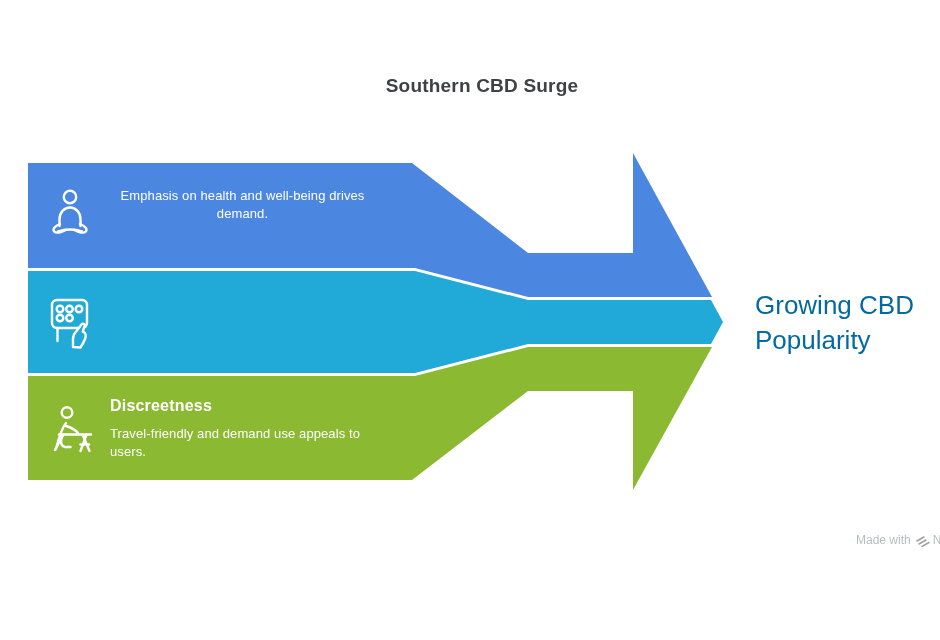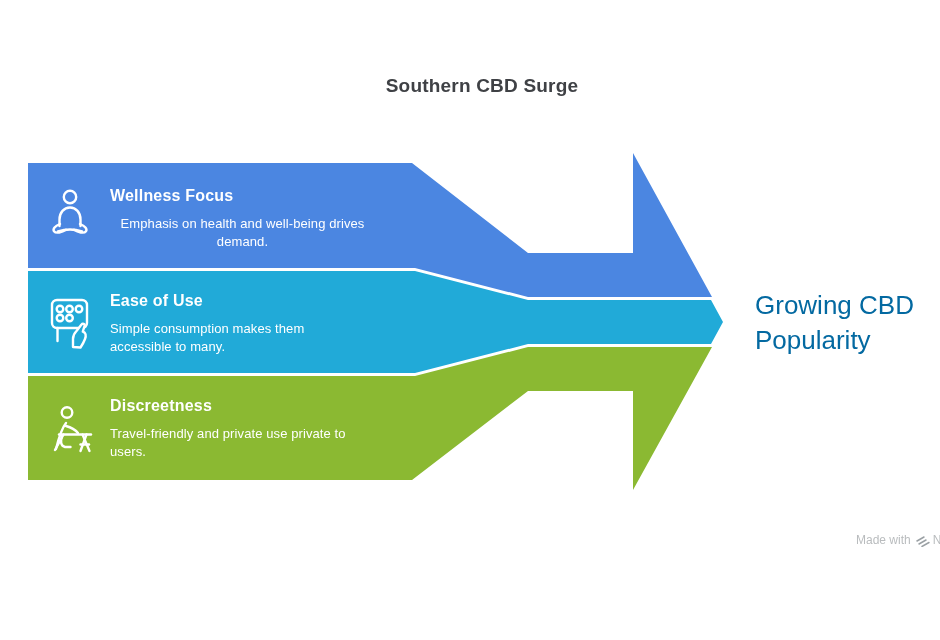--- a/index.html
+++ b/index.html
@@ -99,57 +99,52 @@
 
   <div class="band-content" id="band-wellness">
     <svg class="band-icon" viewBox="0 0 48 58" fill="none" stroke="#ffffff" stroke-width="2.4" stroke-linecap="round" stroke-linejoin="round">
       <circle cx="24" cy="11" r="6.2"></circle>
       <path d="M13.5,40 v-6.5 c0,-7 4.5,-12 10.5,-12 s10.5,5 10.5,12 V40"></path>
       <path d="M14,38 c-5,2 -7.5,5 -6,7.2 c2,2.6 8,1.2 12,-1.4"></path>
       <path d="M34,38 c5,2 7.5,5 6,7.2 c-2,2.6 -8,1.2 -12,-1.4"></path>
       <path d="M12,45.5 Q24,41.5 36,45.5"></path>
     </svg>
     <div class="band-text">
-      <div class="band-title">Wellness Focus</div>
       <div class="band-desc">Emphasis on health and well-being drives demand.</div>
     </div>
   </div>
 
   <div class="band-content" id="band-ease">
     <svg class="band-icon" viewBox="0 0 48 58" fill="none" stroke="#ffffff" stroke-width="2.4" stroke-linecap="round" stroke-linejoin="round">
       <rect x="6" y="9" width="35" height="28" rx="5"></rect>
       <circle cx="14" cy="18" r="3.3"></circle>
       <circle cx="23.5" cy="18" r="3.3"></circle>
       <circle cx="33" cy="18" r="3.3"></circle>
       <circle cx="14" cy="27" r="3.3"></circle>
       <circle cx="23.5" cy="27" r="3.3"></circle>
       <line x1="11.5" y1="37" x2="11.5" y2="50"></line>
       <path d="M27,56 L27,48 C27,44.5 28,42.5 30.5,40 L35.5,33.5 C36.6,32 39.2,32.8 38.6,34.8 L36.8,40.5 C39.8,41.5 40.4,44.5 39,48 C38,50.7 36.5,53.5 34.5,56.5 Z" fill="#21aad8"></path>
     </svg>
-    <div class="band-text">
-      <div class="band-title">Ease of Use</div>
-      <div class="band-desc">Simple consumption makes them accessible to many.</div>
-    </div>
   </div>
 
   <div class="band-content" id="band-discreet">
     <svg class="band-icon" viewBox="0 0 48 58" fill="none" stroke="#ffffff" stroke-width="2.4" stroke-linecap="round" stroke-linejoin="round">
       <circle cx="21" cy="9.5" r="5.3"></circle>
       <path d="M10,46 C13,34 16,25 20,20"></path>
       <path d="M20,23 C25.5,24.5 29.5,27 32,30"></path>
       <path d="M16,33 C14,39 15,43 19,44 L24.5,44"></path>
       <line x1="13" y1="31.5" x2="45" y2="31.5"></line>
       <line x1="17.5" y1="31.5" x2="9" y2="47"></line>
       <line x1="40.5" y1="31.5" x2="34.5" y2="48"></line>
       <line x1="36.5" y1="31.5" x2="43.5" y2="48"></line>
       <line x1="34.5" y1="41.5" x2="43" y2="41.5"></line>
     </svg>
     <div class="band-text">
       <div class="band-title">Discreetness</div>
-      <div class="band-desc">Travel-friendly and private use private to users.</div>
+      <div class="band-desc">Travel-friendly and demand use appeals to users.</div>
     </div>
   </div>
 
   <div class="result-label">Growing CBD Popularity</div>
 
   <div class="watermark">
     <span>Made with</span>
     <svg class="wm-icon" width="14" height="13" viewBox="0 0 14 13" fill="none" stroke="#9aa0a4" stroke-width="1.5" stroke-linecap="round">
       <path d="M1,7 L8,3"></path>
       <path d="M3,10 L10,6"></path>

